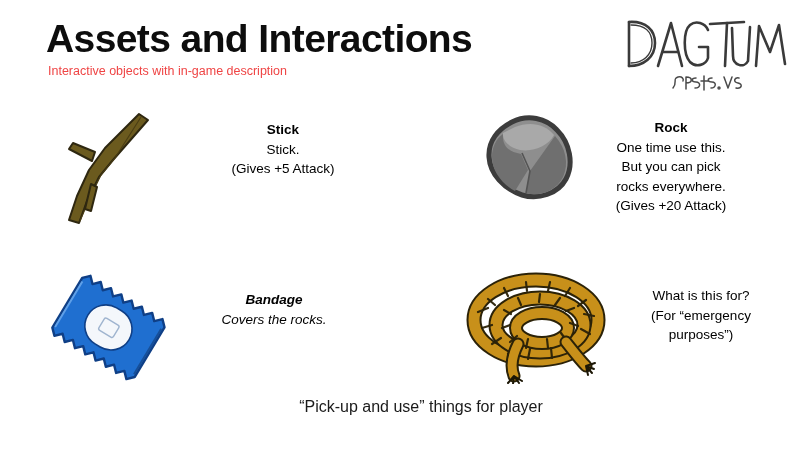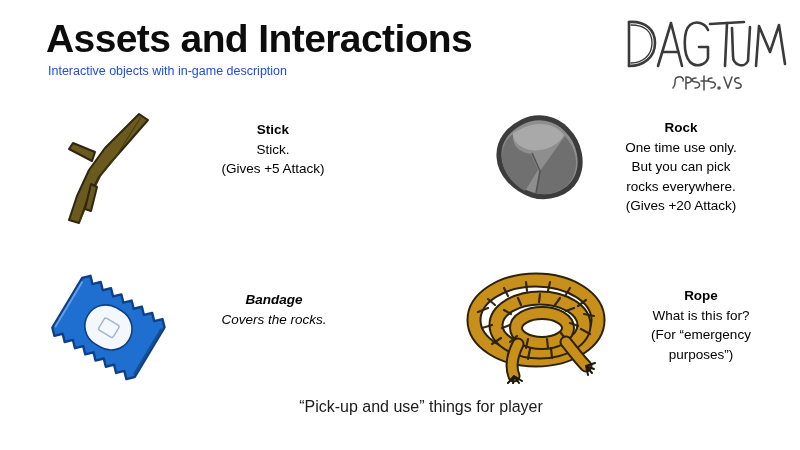--- a/index.html
+++ b/index.html
@@ -33,21 +33,21 @@
     line-height: 1.05;
     color: #0d0d0d;
     white-space: nowrap;
   }
   .subtitle {
     position: absolute;
     left: 48px;
     top: 64px;
     font-size: 12.5px;
     font-weight: normal;
-    color: #1d4ed8;
+    color: #ef4444;
     white-space: nowrap;
   }
 
   
   .logo {
     position: absolute;
     left: 620px;
     top: 14px;
     width: 168px;
     height: 88px;
@@ -75,24 +75,24 @@
     line-height: 1.45;
     color: #000;
   }
   .item-name {
     font-weight: bold;
     font-size: 13.5px;
     display: block;
   }
   .item-desc-line { display: block; }
 
-  #item-stick   { left: 55px;  top: 108px; }
+  #item-stick   { left: 55px;  top: 108px; gap: 10px; }
   #item-stick   .item-text { width: 180px; margin-left: 8px; margin-top: 12px; }
 
-  #item-rock    { left: 492px; top: 112px; }
+  #item-rock    { left: 482px; top: 112px; }
   #item-rock    .item-text { width: 150px; margin-left: 12px; margin-top: 6px; }
 
   #item-bandage { left: 48px;  top: 270px; }
   #item-bandage .item-text { width: 180px; margin-left: 10px; margin-top: 20px; font-style: italic; }
 
   #item-rope    { left: 462px; top: 272px; }
   #item-rope    .item-text { width: 150px; margin-left: 14px; margin-top: 14px; }
 
   
   .footer-caption {
@@ -171,21 +171,21 @@
       <svg width="102" height="96" viewBox="0 0 102 96">
         <path d="M30 10 C46 2 64 6 75 18 C88 31 92 52 84 67 C76 82 56 88 40 83 C22 77 8 62 7 45 C6 29 16 17 30 10 Z" fill="#8e8e8e" stroke="#3c3c3c" stroke-width="5" stroke-linejoin="round"></path>
         <path d="M33 15 C48 9 63 12 72 23 C66 34 52 40 38 38 C27 36 20 28 21 21 Z" fill="#a9a9a9"></path>
         <path d="M21 22 C20 34 27 40 39 42 L46 58 L33 79 C20 72 10 59 10 45 C10 35 14 27 21 22 Z" fill="#707070"></path>
         <path d="M73 24 C84 36 87 52 81 65 C74 79 58 85 44 81 L48 59 Z" fill="#6f6f6f"></path>
         <path d="M40 41 L48 59 L44 81" fill="none" stroke="#545454" stroke-width="1.6"></path>
       </svg>
     </div>
     <div class="item-text">
       <span class="item-name">Rock</span>
-      <span class="item-desc-line">One time use only.</span>
+      <span class="item-desc-line">One time use this.</span>
       <span class="item-desc-line">But you can pick</span>
       <span class="item-desc-line">rocks everywhere.</span>
       <span class="item-desc-line">(Gives +20 Attack)</span>
     </div>
   </div>
 
   <div class="item" id="item-bandage">
     <div class="item-art">
       <svg width="126" height="118" viewBox="0 0 126 118">
         <g transform="rotate(31 63 59)">
@@ -226,21 +226,20 @@
         <path d="M56 72 C50 84 48 94 52 104" fill="none" stroke="#c8901a" stroke-width="9" stroke-linecap="round"></path>
         <path d="M104 70 C112 80 118 88 124 94" fill="none" stroke="#2b2208" stroke-width="13" stroke-linecap="round"></path>
         <path d="M104 70 C112 80 118 88 124 94" fill="none" stroke="#c8901a" stroke-width="9" stroke-linecap="round"></path>
         <g stroke="#1c1706" stroke-width="2" stroke-linecap="round" fill="none">
           <path d="M52 104 l-6 7 M52 104 l-1 8 M52 104 l5 7 M52 104 l8 5"></path>
           <path d="M124 94 l8 3 M124 94 l6 7 M124 94 l9 -3 M124 94 l2 9"></path>
         </g>
       </svg>
     </div>
     <div class="item-text">
-      <span class="item-name">Rope</span>
       <span class="item-desc-line">What is this for?</span>
       <span class="item-desc-line">(For “emergency</span>
       <span class="item-desc-line">purposes”)</span>
     </div>
   </div>
 
   <div class="footer-caption">“Pick-up and use” things for player</div>
 
 </div>
 

